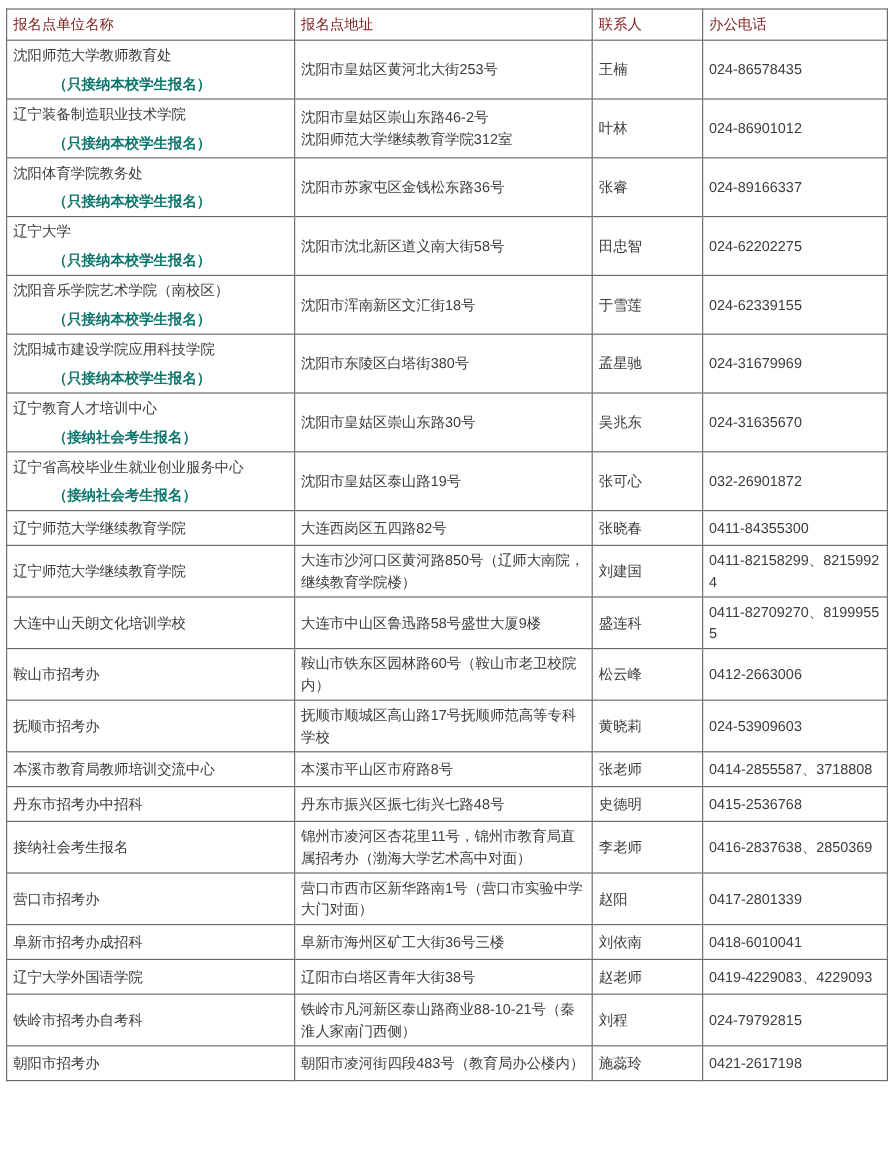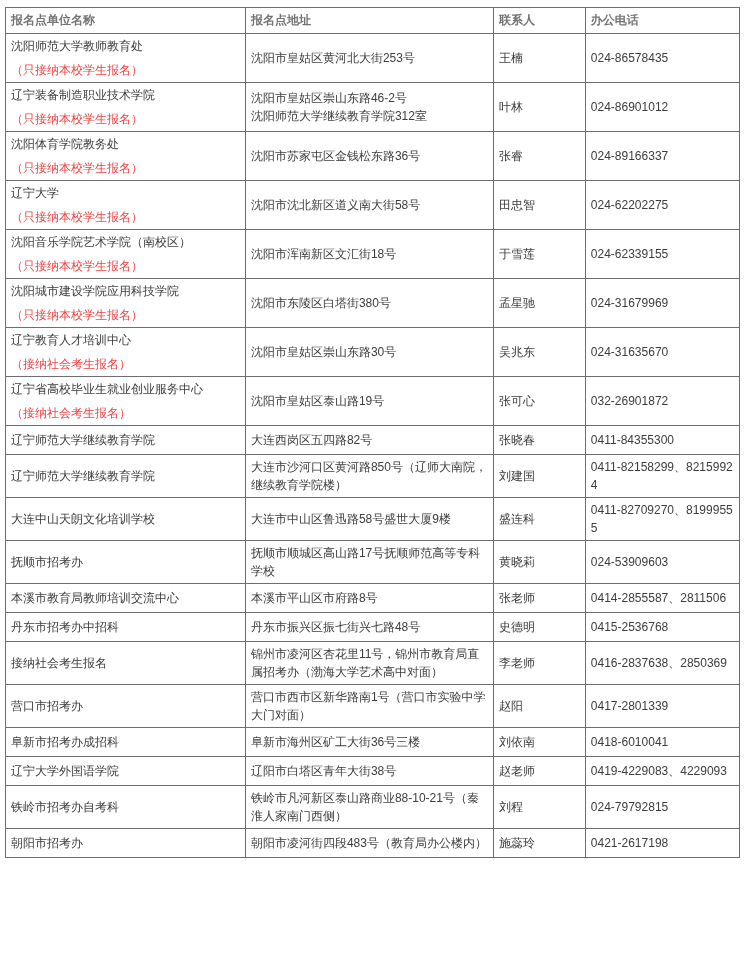--- a/index.html
+++ b/index.html
@@ -26,35 +26,35 @@
   .reg-table td {
     border: 1px solid #6e6e6e;
     padding: 3px 5px;
     font-size: 12px;
     vertical-align: middle;
     text-align: left;
     overflow: hidden;
     word-break: break-all;
   }
   .reg-table th {
-    font-weight: bold;
-    color: #737373;
+    font-weight: normal;
+    color: #7f1d1d;
     height: 19px;
   }
   .reg-table td {
     color: #3c3c3c;
     line-height: 18px;
     height: 22px;
   }
   .col-name    { width: 235px; }
   .col-address { width: 243px; }
   .col-contact { width: 90px;  }
   .col-phone   { width: 151px; }
   .unit-name  { line-height: 18px; }
-  .unit-note  { font-weight: normal; color: #ef4444; margin-top: 6px; line-height: 18px; }
+  .unit-note  { font-weight: bold; color: #0f766e; margin-top: 6px; line-height: 18px; margin-left: 33px; }
   .addr-line  { line-height: 18px; }
 </style>
 </head>
 <body>
 
 <div class="page">
   <table class="reg-table">
     <colgroup>
       <col class="col-name">
       <col class="col-address">
@@ -184,37 +184,47 @@
             <div class="unit-name">大连中山天朗文化培训学校</div>
           </td>
           <td>
             <div class="addr-line">大连市中山区鲁迅路58号盛世大厦9楼</div>
           </td>
           <td>盛连科</td>
           <td>0411-82709270、81999555</td>
         </tr>
         <tr>
           <td>
+            <div class="unit-name">鞍山市招考办</div>
+          </td>
+          <td>
+            <div class="addr-line">鞍山市铁东区园林路60号（鞍山市老卫校院内）</div>
+          </td>
+          <td>松云峰</td>
+          <td>0412-2663006</td>
+        </tr>
+        <tr>
+          <td>
             <div class="unit-name">抚顺市招考办</div>
           </td>
           <td>
             <div class="addr-line">抚顺市顺城区高山路17号抚顺师范高等专科学校</div>
           </td>
           <td>黄晓莉</td>
           <td>024-53909603</td>
         </tr>
         <tr>
           <td>
             <div class="unit-name">本溪市教育局教师培训交流中心</div>
           </td>
           <td>
             <div class="addr-line">本溪市平山区市府路8号</div>
           </td>
           <td>张老师</td>
-          <td>0414-2855587、2811506</td>
+          <td>0414-2855587、3718808</td>
         </tr>
         <tr>
           <td>
             <div class="unit-name">丹东市招考办中招科</div>
           </td>
           <td>
             <div class="addr-line">丹东市振兴区振七街兴七路48号</div>
           </td>
           <td>史德明</td>
           <td>0415-2536768</td>

